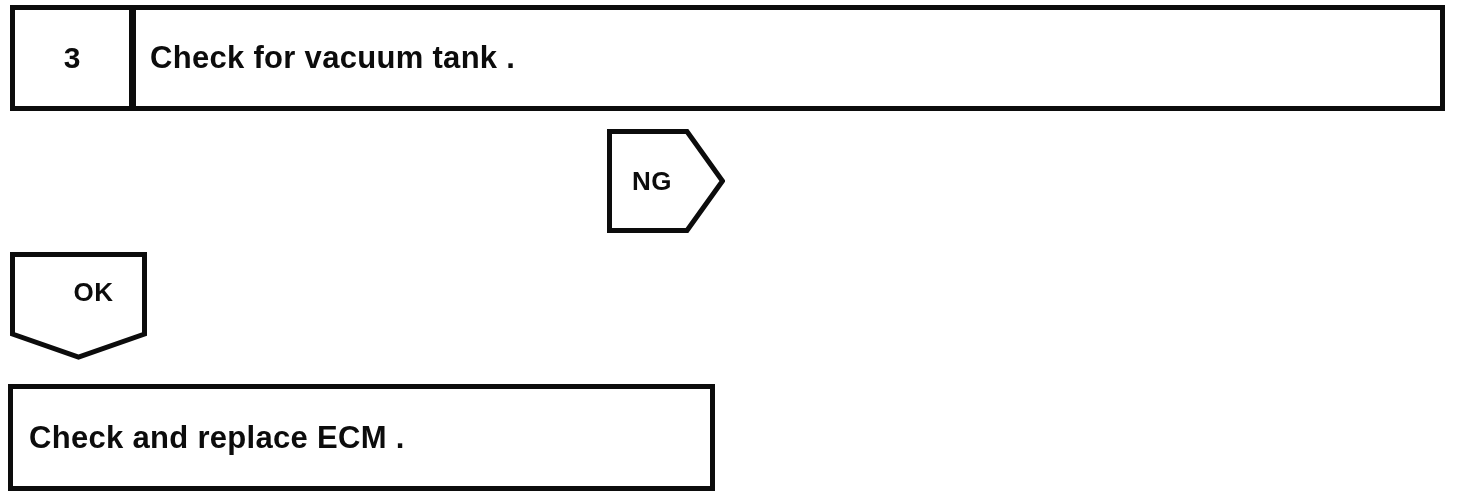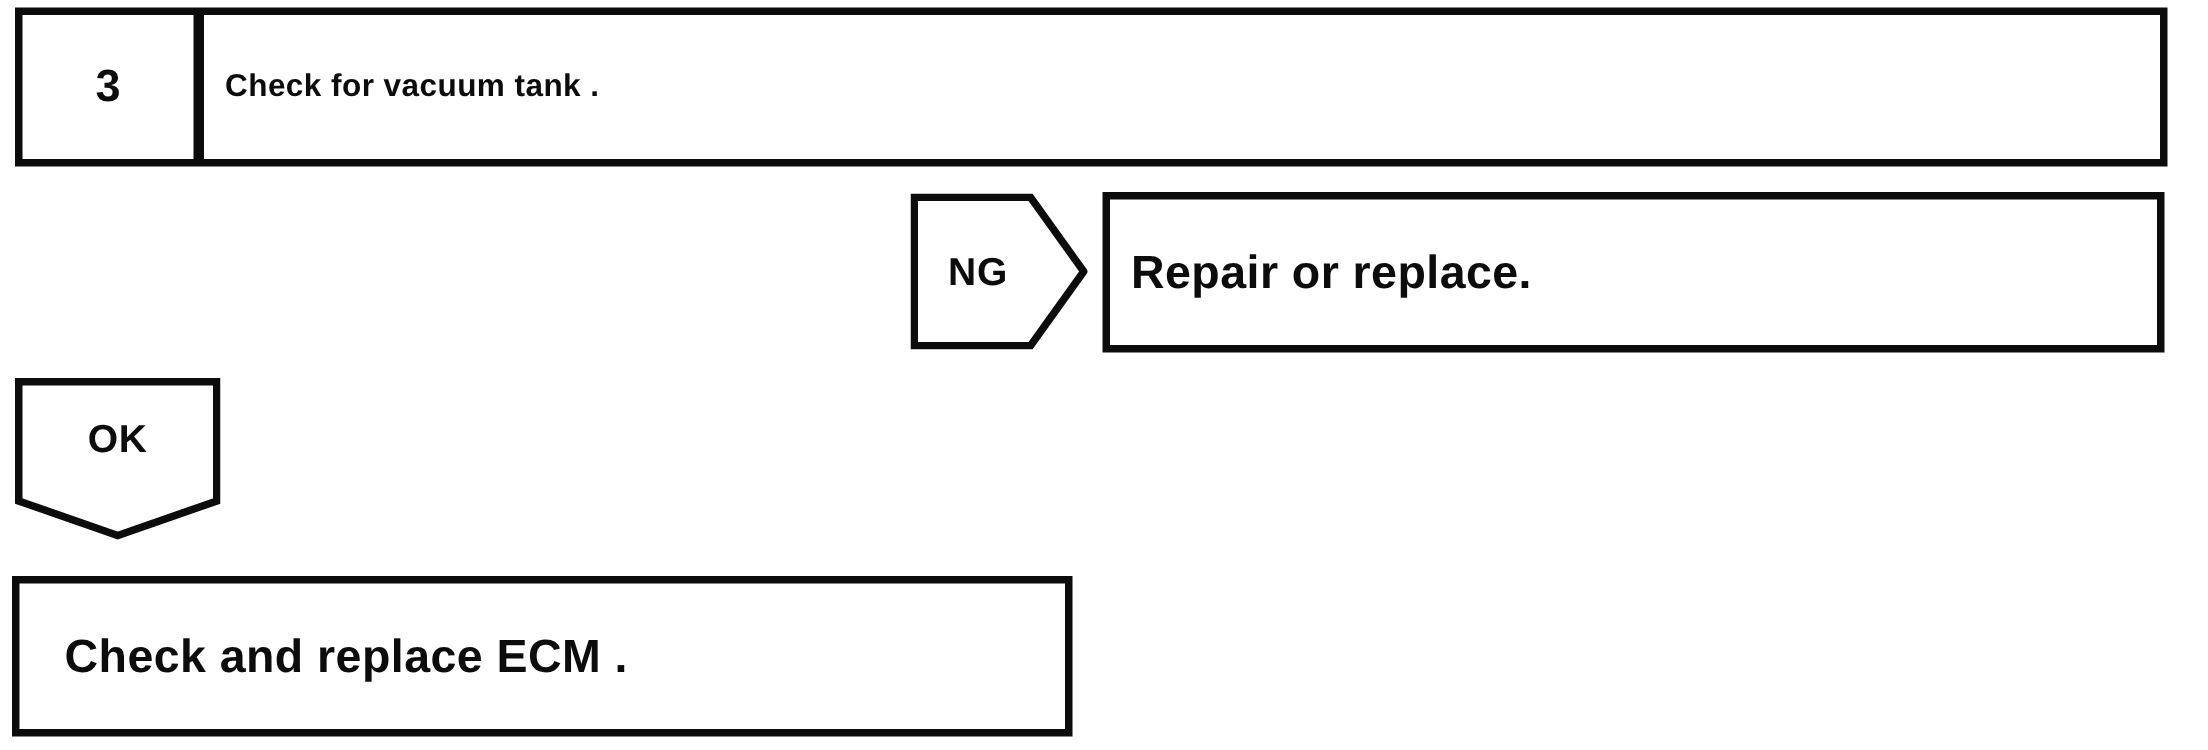--- a/index.html
+++ b/index.html
@@ -38,21 +38,21 @@
     height: 100%;
     border-right: 7px solid #0c0c0c;
     display: flex;
     align-items: center;
     justify-content: center;
     font-size: 30px;
     flex: none;
   }
   .step-label {
     padding-left: 14px;
-    font-size: 21px;
+    font-size: 31px;
     letter-spacing: 0.3px;
     white-space: pre;
   }
   
   .action-box {
     font-size: 31px;
     letter-spacing: 0.3px;
     white-space: pre;
   }
   .action-box.ng-action {
@@ -60,21 +60,21 @@
     top: 128px;
     width: 708px;
     height: 107px;
     padding-left: 14px;
   }
   .action-box.ok-action {
     left: 8px;
     top: 384px;
     width: 707px;
     height: 107px;
-    padding-left: 30px;
+    padding-left: 16px;
   }
   
   .pentagon {
     position: absolute;
   }
   .pentagon svg {
     position: absolute;
     left: 0;
     top: 0;
     display: block;
@@ -98,20 +98,21 @@
     height: 104px;
   }
   .ng-pent .pent-label {
     padding-right: 28px;
   }
   .ok-pent {
     left: 10px;
     top: 252px;
     width: 137px;
     height: 108px;
+    padding-left: 30px;
   }
   .ok-pent .pent-label {
     padding-bottom: 27px;
   }
 </style>
 </head>
 <body>
 
 <div class="canvas">
 
@@ -120,23 +121,20 @@
     <div class="step-label">Check for vacuum tank .</div>
   </div>
 
   <div class="pentagon ng-pent">
     <svg width="118" height="104" viewBox="0 0 118 104">
       <polygon points="2.5,2.5 80,2.5 115.5,52 80,101.5 2.5,101.5" fill="#ffffff" stroke="#0c0c0c" stroke-width="5" stroke-linejoin="miter"></polygon>
     </svg>
     <div class="pent-label">NG</div>
   </div>
 
-  <div class="box action-box ng-action">
-    <span>Repair or replace.</span>
-  </div>
 
   <div class="pentagon ok-pent">
     <svg width="137" height="108" viewBox="0 0 137 108">
       <polygon points="2.5,2.5 134.5,2.5 134.5,82 68.5,105 2.5,82" fill="#ffffff" stroke="#0c0c0c" stroke-width="5" stroke-linejoin="miter"></polygon>
     </svg>
     <div class="pent-label">OK</div>
   </div>
 
   <div class="box action-box ok-action">
     <span>Check and replace ECM .</span>

